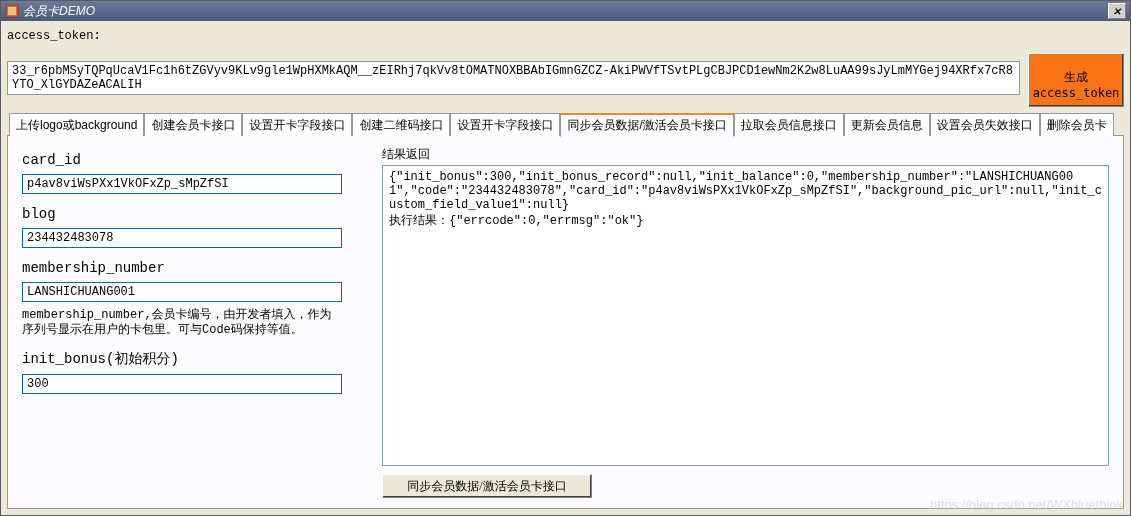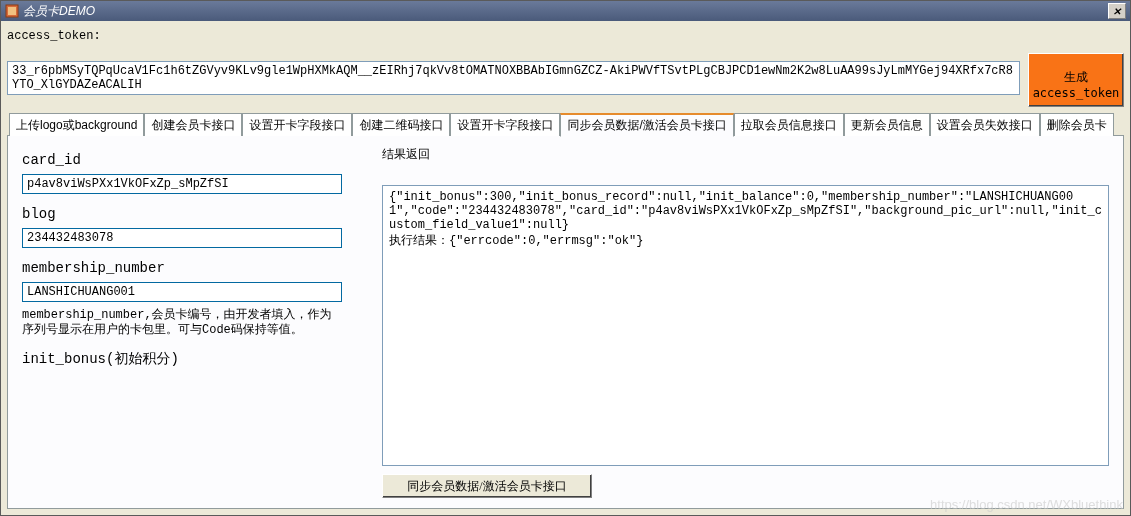--- a/index.html
+++ b/index.html
@@ -175,21 +175,21 @@
       width: 320px;
     }
     .right-col {
       flex: 1;
       display: flex;
       flex-direction: column;
     }
     .result-label {
       font-family: "SimSun";
       font-size: 12px;
-      margin-bottom: 22px;
+      margin-bottom: 2px;
     }
     .result-box {
       flex: 1;
       border: 1px solid #7f9db9;
       background: #fff;
       font-family: "Courier New", "SimSun", monospace;
       font-size: 12px;
       padding: 4px 6px;
       white-space: pre-wrap;
       word-break: break-all;
@@ -268,20 +268,21 @@
           <input class="field-input" value="p4av8viWsPXx1VkOFxZp_sMpZfSI" style="">
 
           <div class="field-label">blog</div>
           <input class="field-input" value="234432483078" style="">
 
           <div class="field-label">membership_number</div>
           <input class="field-input" value="LANSHICHUANG001" style="">
           <div class="hint">membership_number,会员卡编号，由开发者填入，作为序列号显示在用户的卡包里。可与Code码保持等值。</div>
 
           <div class="field-label">init_bonus(初始积分)</div>
+          <input class="field-input" value="300" style="">
         </div>
 
         <div class="right-col">
           <div class="result-label">结果返回</div>
           <div class="result-box">{"init_bonus":300,"init_bonus_record":null,"init_balance":0,"membership_number":"LANSHICHUANG001","code":"234432483078","card_id":"p4av8viWsPXx1VkOFxZp_sMpZfSI","background_pic_url":null,"init_custom_field_value1":null}
 执行结果：{"errcode":0,"errmsg":"ok"}</div>
           <button class="sync-btn">同步会员数据/激活会员卡接口</button>
         </div>
       </div>
     </div>

